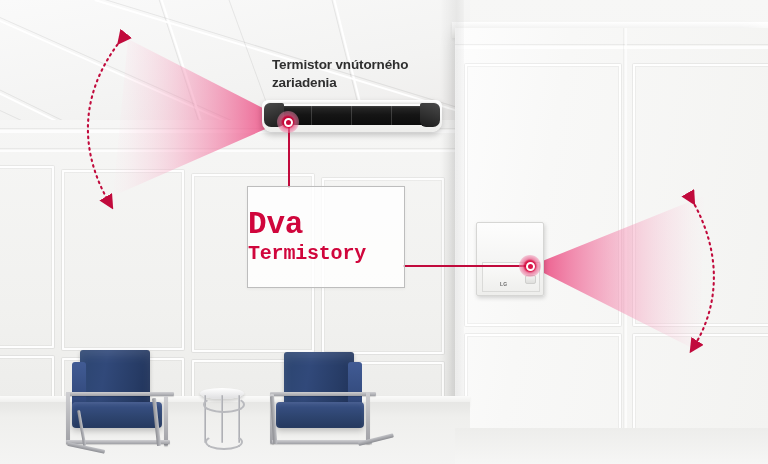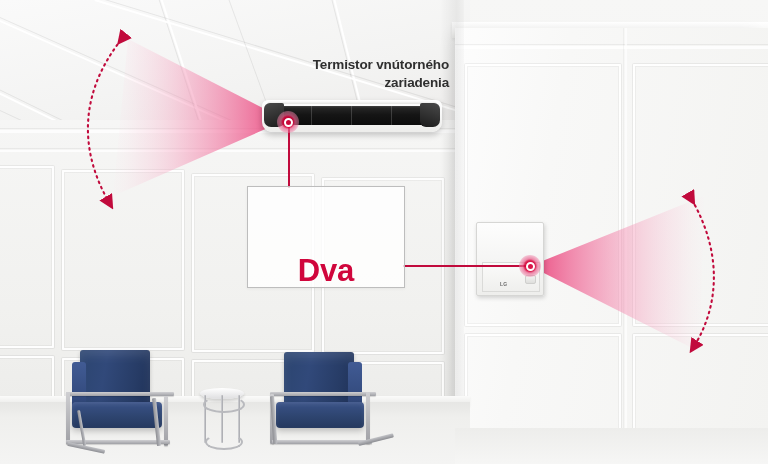--- a/index.html
+++ b/index.html
@@ -119,28 +119,28 @@
     background:transparent;border:2.4px solid #ffffff;box-sizing:border-box;}
 
   
   .connector{position:absolute;background:#c10a3c;}
 
   
   .callout{position:absolute;left:247px;top:186px;width:156px;height:100px;
     background:rgba(255,255,255,.80);
     border:1px solid rgba(178,178,178,.85);
     box-shadow:0 1px 3px rgba(0,0,0,.05);
-    display:flex;align-items:flex-end;justify-content:center;}
+    display:flex;flex-direction:column;align-items:flex-start;justify-content:center;font-family:Liberation Mono, monospace;}
   .callout .l1{color:#d0063c;font-size:31px;line-height:33px;font-weight:bold;letter-spacing:-.2px;}
   .callout .l2{color:#d0063c;font-size:20px;line-height:24px;font-weight:bold;margin-top:1px;letter-spacing:-.2px;}
 
   
   .label{position:absolute;color:#2f2f2f;font-size:13.5px;line-height:18px;
     font-weight:bold;letter-spacing:-.15px;}
-  .label-top{left:259px;top:56px;width:190px;text-align:right;}
+  .label-top{left:272px;top:56px;width:190px;text-align:left;}
   .label-right{left:482px;top:168px;width:200px;text-align:left;}
 </style>
 </head>
 <body>
 
 <div id="stage">
 
   <div class="room">
 
     <div class="ceiling">
@@ -290,17 +290,18 @@
 
   <div class="marker" style="left:277px;top:111px;">
     <div class="ring"></div>
   </div>
   <div class="marker" style="left:519px;top:255px;">
     <div class="ring"></div>
   </div>
 
   <div class="callout">
     <div class="l1">Dva</div>
+    <div class="l2">Termistory</div>
   </div>
 
   <div class="label label-top">Termistor vnútorného zariadenia</div>
 
 </div>
 
 </body></html>

